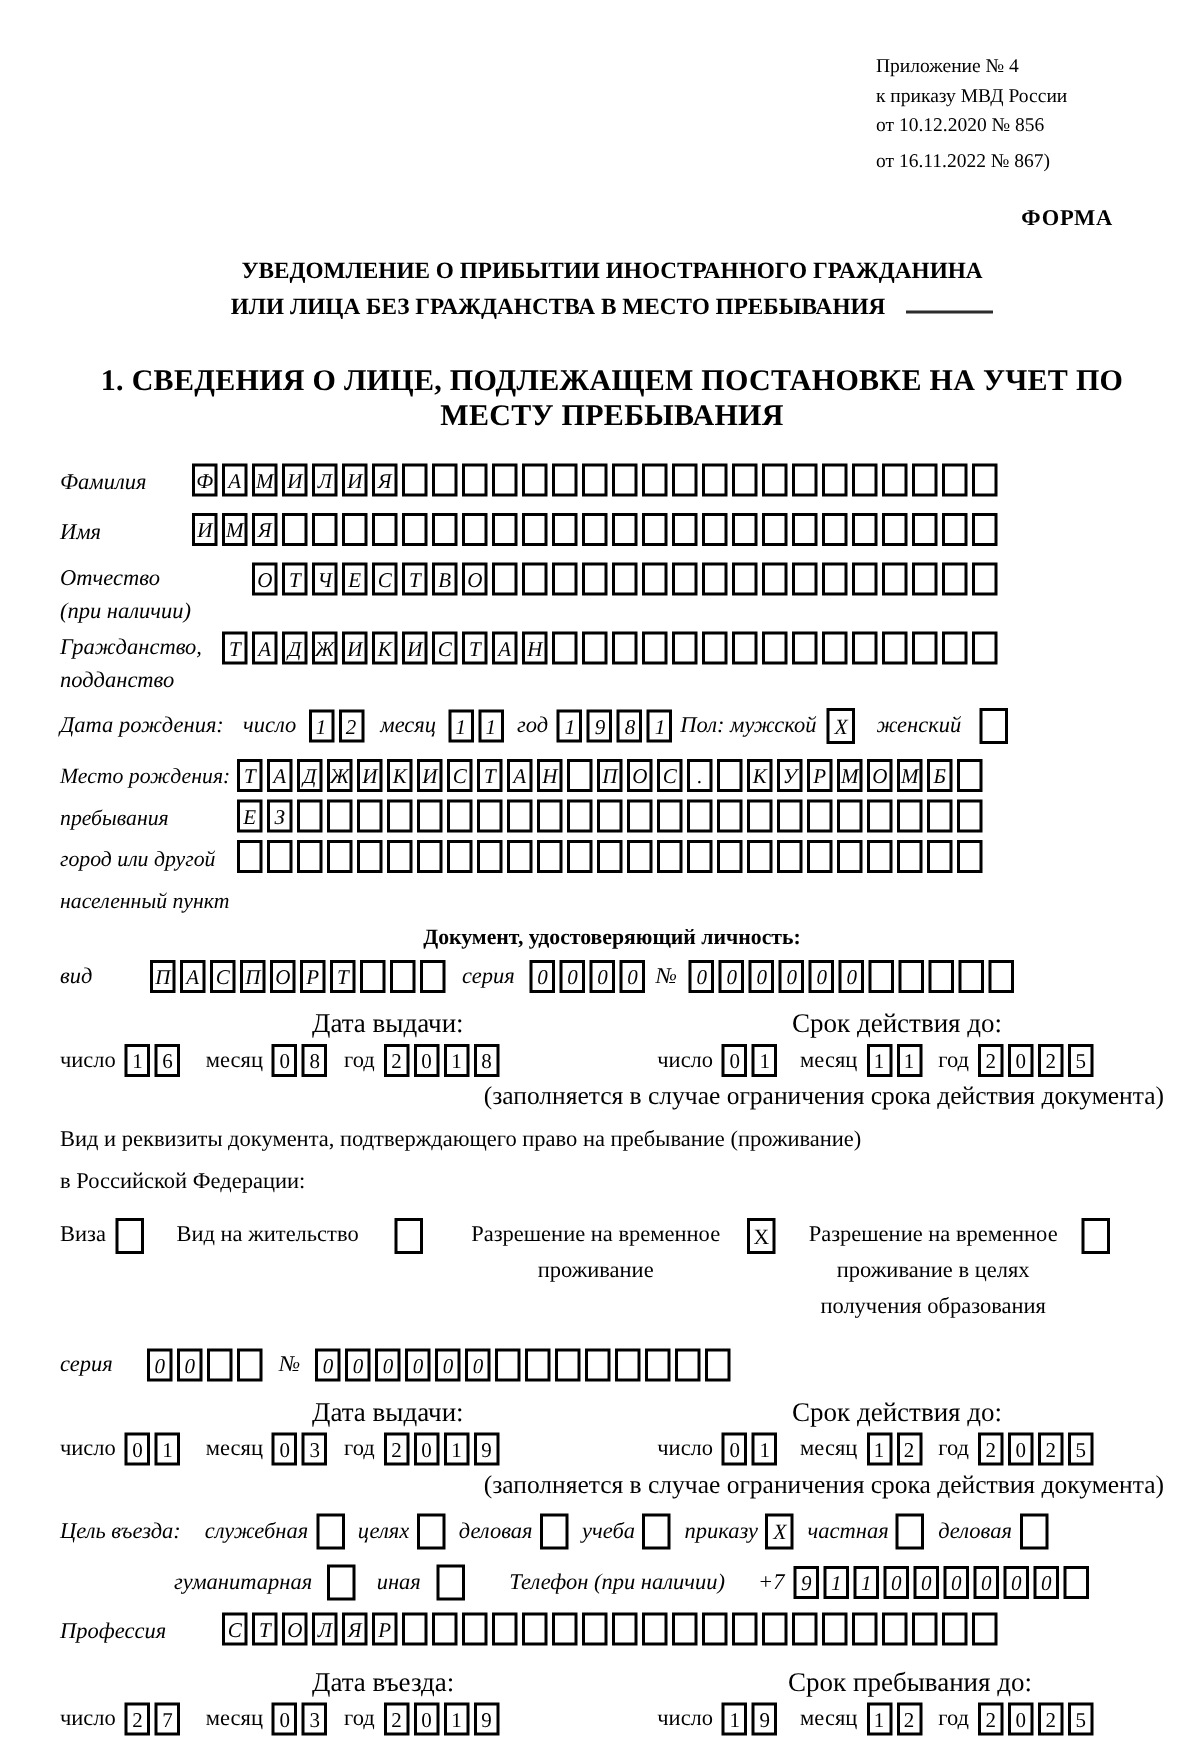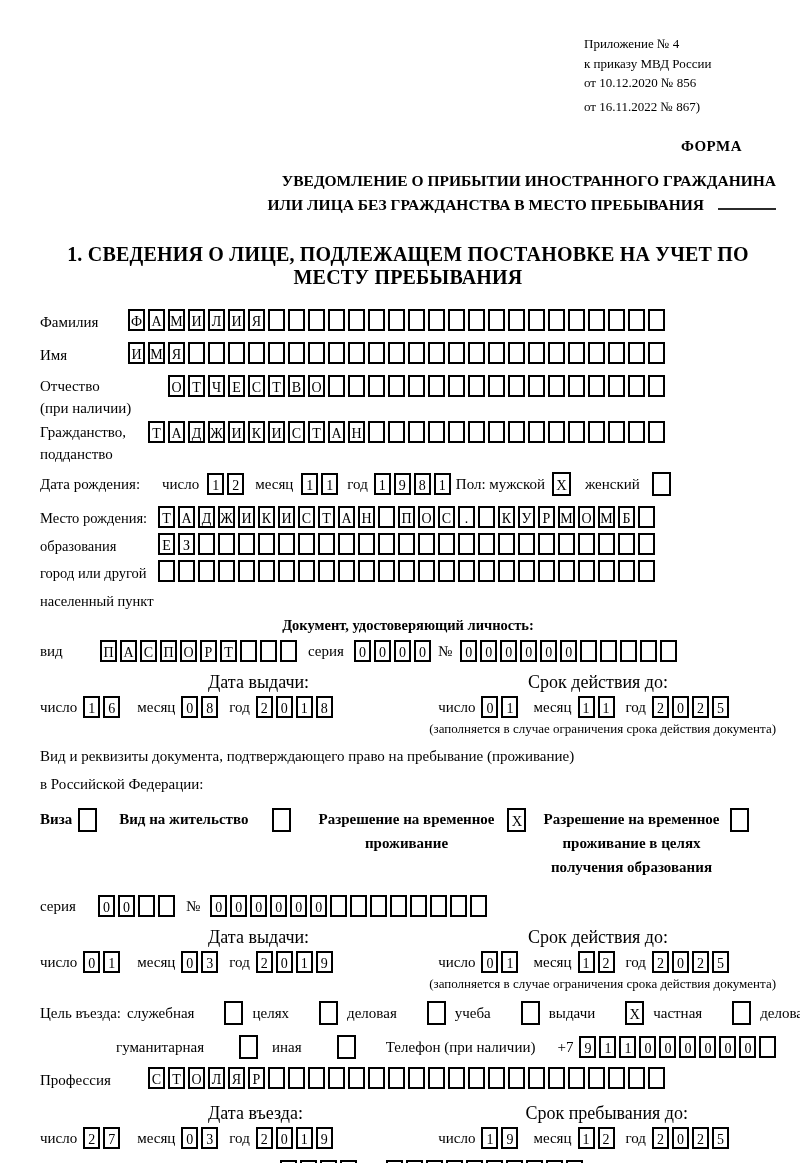--- a/index.html
+++ b/index.html
@@ -9,61 +9,61 @@
     font-family:"Liberation Serif","DejaVu Serif",serif;
     color:#000; overflow:hidden;
   }
   .page { width:800px; height:1163px; padding:34px 24px 20px 40px; }
 
   
   .hdr { width:192px; margin-left:auto; margin-right:0; font-size:13px; line-height:1.5; }
   .hdr .gap { height:4px; }
   .forma { text-align:right; font-weight:bold; font-size:15px; margin-top:22px; margin-right:34px; letter-spacing:.5px; }
 
-  .title { text-align:right; font-weight:bold; font-size:15.5px; line-height:1.55; margin-top:14px; }
+  .title { text-align:center; font-weight:bold; font-size:15.5px; line-height:1.55; margin-top:14px; }
   .uline { display:inline-block; width:58px; border-bottom:2.5px solid #2b2b2b; margin-left:14px; vertical-align:baseline; }
 
   .sect { text-align:center; font-weight:bold; font-size:20px; margin-top:26px; letter-spacing:.2px; }
 
   
-  .row { display:flex; align-items:flex-start; margin-top:7px; }
+  .row { display:flex; align-items:flex-start; margin-top:7px;font-style:italic; }
   .lbl { font-size:15px; line-height:26px; flex:none; }
   .lbl2 { font-size:15px; line-height:22px; flex:none; }
   .cells { display:flex; flex:none; }
   .cell {
     width:17px; height:22px; border:2px solid #000; margin-right:3px;
     text-align:center; font-size:14px; line-height:21px; flex:none;
   }
   .cb {
     display:inline-block; width:19px; height:24px; border:2px solid #000;
     text-align:center; font-size:14.5px; line-height:22px; flex:none;
   }
-  .note { font-size:13px; }
+  .note { font-size:17px; }
   .bheading { text-align:center; font-weight:bold; font-size:14.5px; margin-top:8px; }
 
   
   .dheads { display:flex; font-size:18px; margin-top:8px; }
   .dheads .h1 { margin-left:168px; }
   .dheads .h2 { margin-left:auto; margin-right:108px; }
   .dvals { display:flex; align-items:center; margin-top:3px; }
   .dgroup { display:flex; align-items:center; }
   .dgroup .dl { font-size:15px; margin-right:6px; }
   .dgroup .cells { margin-right:8px; }
   .dgroup-right { margin-left:auto; margin-right:36px; }
   .dnote { text-align:right; margin-top:3px; margin-right:0; }
 
   
   .visa-row { display:flex; align-items:flex-start; margin-top:10px; }
   .vopt { display:flex; align-items:flex-start; }
-  .vopt .vlabel { font-size:15px; line-height:24px;font-weight:bold; }
+  .vopt .vlabel { font-size:15px; line-height:24px; }
   .vopt .center { text-align:center; }
   .vopt .cb { margin-left:10px; margin-top:1px; }
 
   
-  .popt { display:flex; align-items:center; margin-right:9px;gap:25px; }
+  .popt { display:flex; align-items:center; margin-right:9px; }
   .popt .plabel { font-size:15px; margin-right:5px; }
   .boxrows .cells { margin-bottom:5px; }
 </style>
 </head>
 <body>
 
 <div class="page">
 
   <div class="hdr">
     <div>Приложение № 4</div>
@@ -237,21 +237,21 @@
       </div>
     <span class="lbl" style="margin-left:2px; margin-right:7px;">Пол: мужской</span>
     <span class="cb">X</span>
     <span class="lbl" style="margin-left:14px; margin-right:12px;">женский</span>
     <span class="cb"></span>
   </div>
 
   <div class="row" style="margin-top:8px;">
     <div style="width:118px; flex:none; font-size:14.5px; line-height:27.5px;">
       <div>Место рождения:</div>
-      <div>образования</div>
+      <div>пребывания</div>
       <div>город или другой</div>
       <div>населенный пункт</div>
     </div>
     <div class="boxrows" style="padding-top:1px;">
       <div class="cells">
           <span class="cell">Т</span>
           <span class="cell">А</span>
           <span class="cell">Д</span>
           <span class="cell">Ж</span>
           <span class="cell">И</span>
@@ -507,39 +507,39 @@
           <span class="cell">2</span>
           <span class="cell">0</span>
           <span class="cell">2</span>
           <span class="cell">5</span>
         </div>
     </div>
   </div>
   <div class="note dnote">(заполняется в случае ограничения срока действия документа)</div>
 
   <div class="row" style="margin-top:8px; align-items:center;">
-    <span class="lbl" style="margin-right:6px;">Цель въезда:</span>
+    <span class="lbl" style="margin-right:16px;">Цель въезда:</span>
     <div class="popt">
       <span class="plabel">служебная</span>
       <span class="cb"></span>
     </div>
     <div class="popt">
       <span class="plabel">целях</span>
       <span class="cb"></span>
     </div>
     <div class="popt">
       <span class="plabel">деловая</span>
       <span class="cb"></span>
     </div>
     <div class="popt">
       <span class="plabel">учеба</span>
       <span class="cb"></span>
     </div>
     <div class="popt">
-      <span class="plabel">выдачи</span>
+      <span class="plabel">приказу</span>
       <span class="cb">X</span>
     </div>
     <div class="popt">
       <span class="plabel">частная</span>
       <span class="cb"></span>
     </div>
     <div class="popt" style="margin-right:0;">
       <span class="plabel">деловая</span>
       <span class="cb"></span>
     </div>

